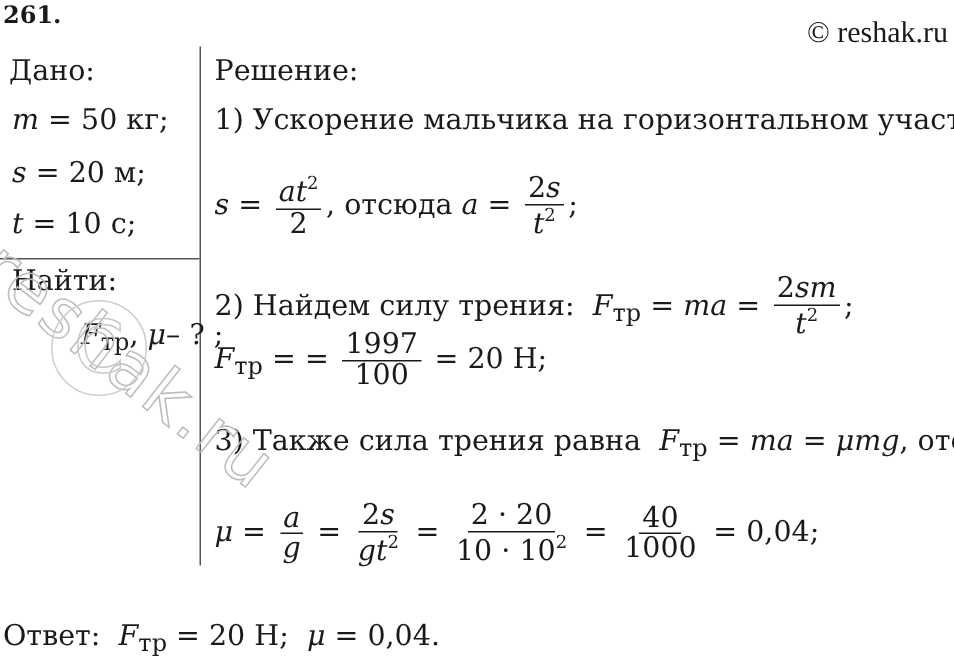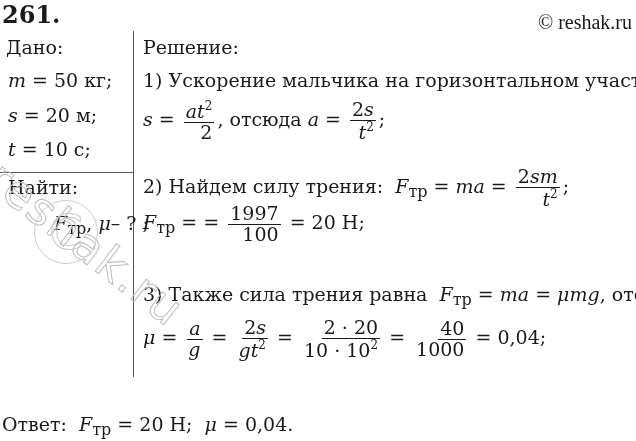--- a/index.html
+++ b/index.html
@@ -2,26 +2,26 @@
 <html><head>
 <meta charset="utf-8">
 <style>
   html, body { margin: 0; padding: 0; }
   body {
     width: 636px; height: 441px; background: #ffffff; position: relative; overflow: hidden;
     font-family: "DejaVu Serif", serif; color: #1a1a1a;
   }
   .abs { position: absolute; white-space: nowrap; }
   .txt { font-size: 19px; }
-  .title { left: 2px; top: 0px; font-size: 24px; font-weight: bold; text-align: right; }
+  .title { left: 2px; top: 0px; font-size: 16px; font-weight: bold; text-align: right; }
   .copy { right: 4px; top: 0px; font-family: "Liberation Serif", serif; font-size: 20px; margin-top: 11px; }
   .vline { position: absolute; left: 133px; top: 31px; width: 1px; height: 346px; background: #555; }
   .hline { position: absolute; left: 0; top: 172px; width: 133px; height: 1px; background: #555; }
   i, .it { font-style: italic; }
-  .frac { display: inline-flex; flex-direction: column; align-items: flex-end; vertical-align: middle; margin: 0 3px; line-height: 1.05; }
+  .frac { display: inline-flex; flex-direction: column; align-items: center; vertical-align: middle; margin: 16px 3px; line-height: 1.05; }
   .frac .num { border-bottom: 1.3px solid #1a1a1a; padding: 0 2px; }
   .frac .den { padding: 0 2px; }
   sub { font-size: 16px; font-style: normal; vertical-align: -4px; }
   sup { font-size: 12px; vertical-align: 8px; }
   .wm {
     position: absolute; left: 10px; top: 150px; font-family: "DejaVu Sans", sans-serif;
     font-size: 46px; color: transparent; -webkit-text-stroke: 1px #bbbbbb; transform: rotate(38deg);
     transform-origin: left top; letter-spacing: 2px;
   }
   .wmc {

